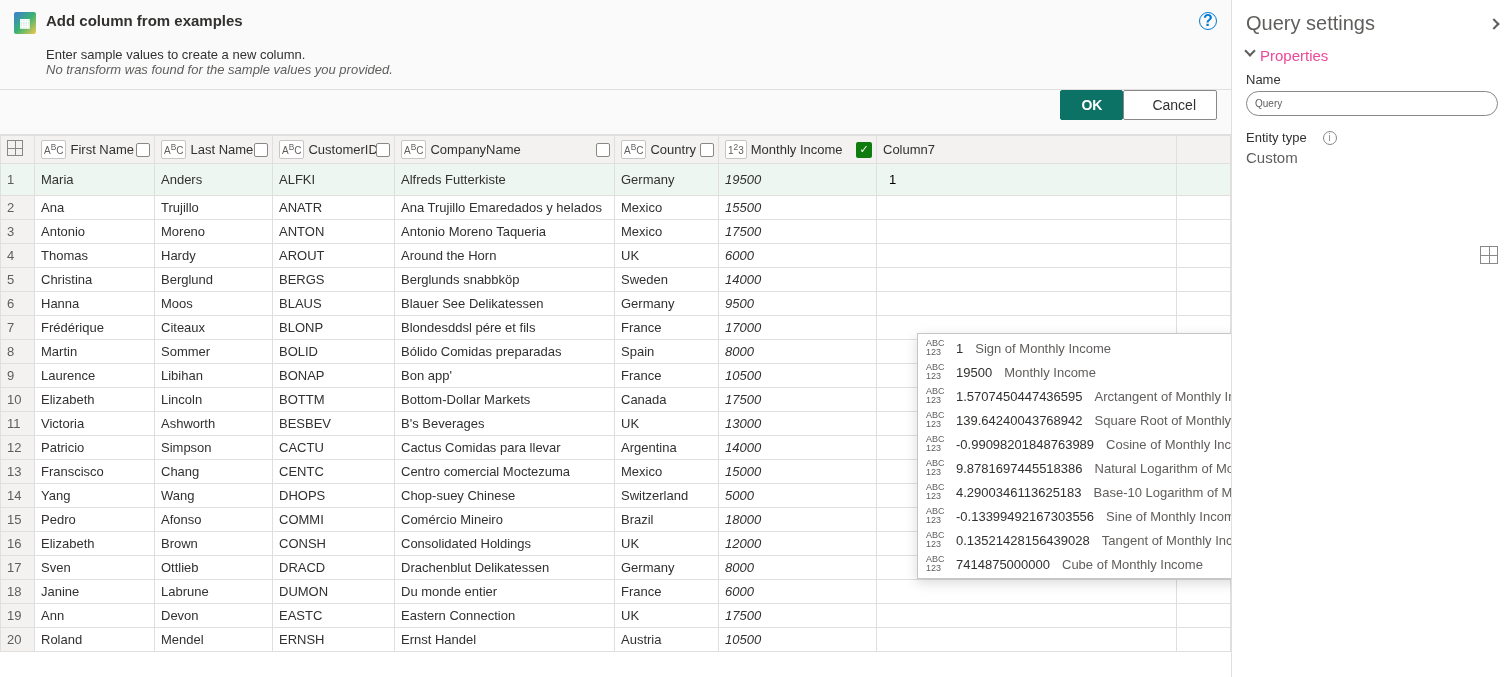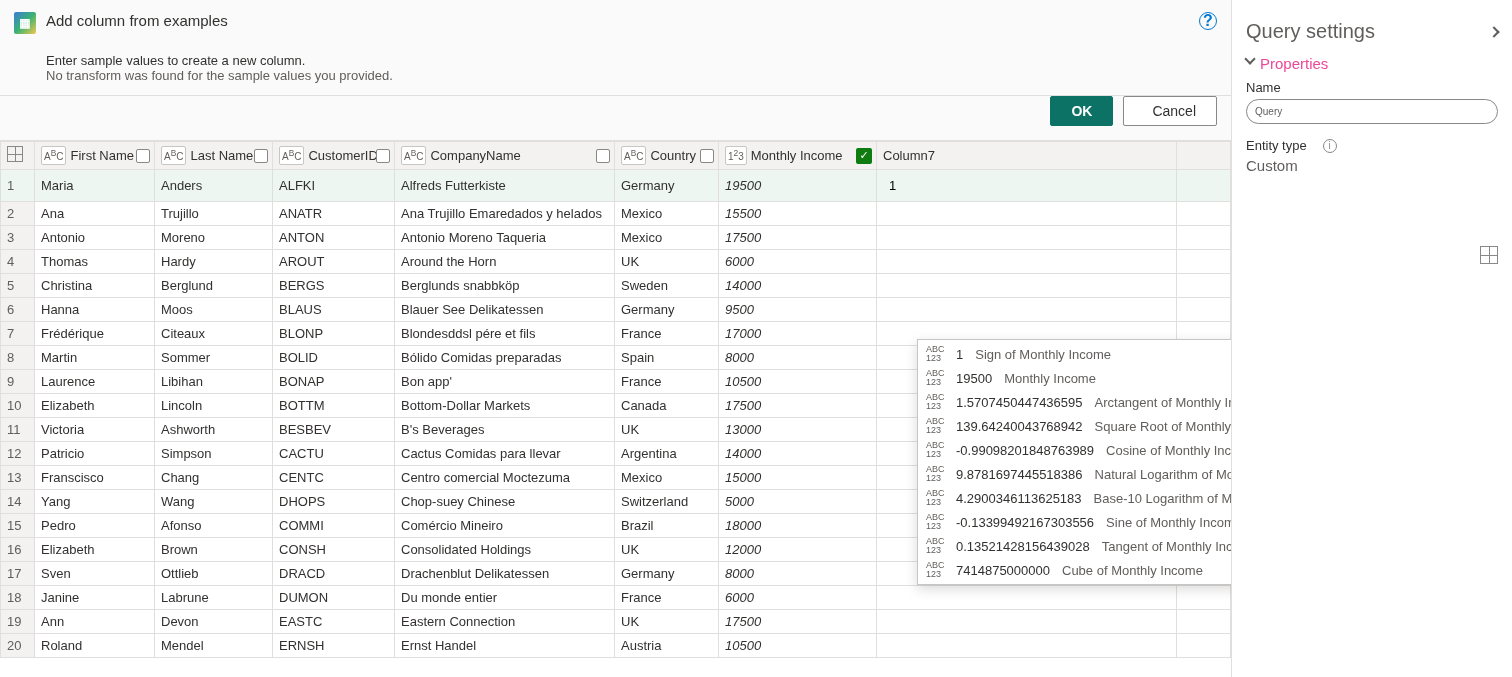--- a/index.html
+++ b/index.html
@@ -38,39 +38,38 @@
   .notice-icon {
     width: 22px;
     height: 22px;
     flex-shrink: 0;
     background: linear-gradient(135deg, #3b7dd8 0%, #3bb273 50%, #f2c94c 100%);
     border-radius: 2px;
     display:flex; align-items:center; justify-content:center;
     color:#fff; font-size:12px; font-weight:bold;
   }
   .notice-body { flex:1; }
-  .notice-title { font-weight: 400; font-size: 15px; margin-bottom: 24px; }
+  .notice-title { font-weight: 700; font-size: 15px; margin-bottom: 18px; }
   .notice-sub { font-size: 13px; color: #323130; margin-bottom: 0; }
-  .notice-warn { font-size: 13px; color: #605e5c; }
+  .notice-warn { font-size: 13px; font-style: italic; color: #605e5c; }
   .help-icon {
     position: absolute;
     top: 12px;
     right: 14px;
     color: #0078d4;
     font-size: 16px;
     cursor: pointer;
     border:1.5px solid #0078d4;
     border-radius:50%;
     width:18px; height:18px;
     display:flex; align-items:center; justify-content:center;
     font-weight:600;
   }
   .btn-row {
     display:flex;
-    gap:10px;
     justify-content:flex-end;
     padding: 0 14px 14px 14px;
     background:#fafafa;
     border-bottom:1px solid #e1dfdd;
   }
   .btn {
     padding: 6px 20px;
     border-radius:2px;
     font-size:14px;
     cursor:pointer;
@@ -205,21 +204,21 @@
     line-height:9px;
     color:#605e5c;
     width:22px;
     text-align:left;
   }
   .sugg-val { color:#323130; }
   .sugg-label { color:#605e5c; margin-left:4px; }
 
   .sidepanel {
     width:280px;
-    padding:20px 14px;
+    padding:12px 14px;
     background:#fff;
     position:relative;
   }
   .sp-title {
     font-size:20px;
     color:#605e5c;
     margin-bottom:12px;
     display:flex;
     align-items:center;
     justify-content:space-between;

